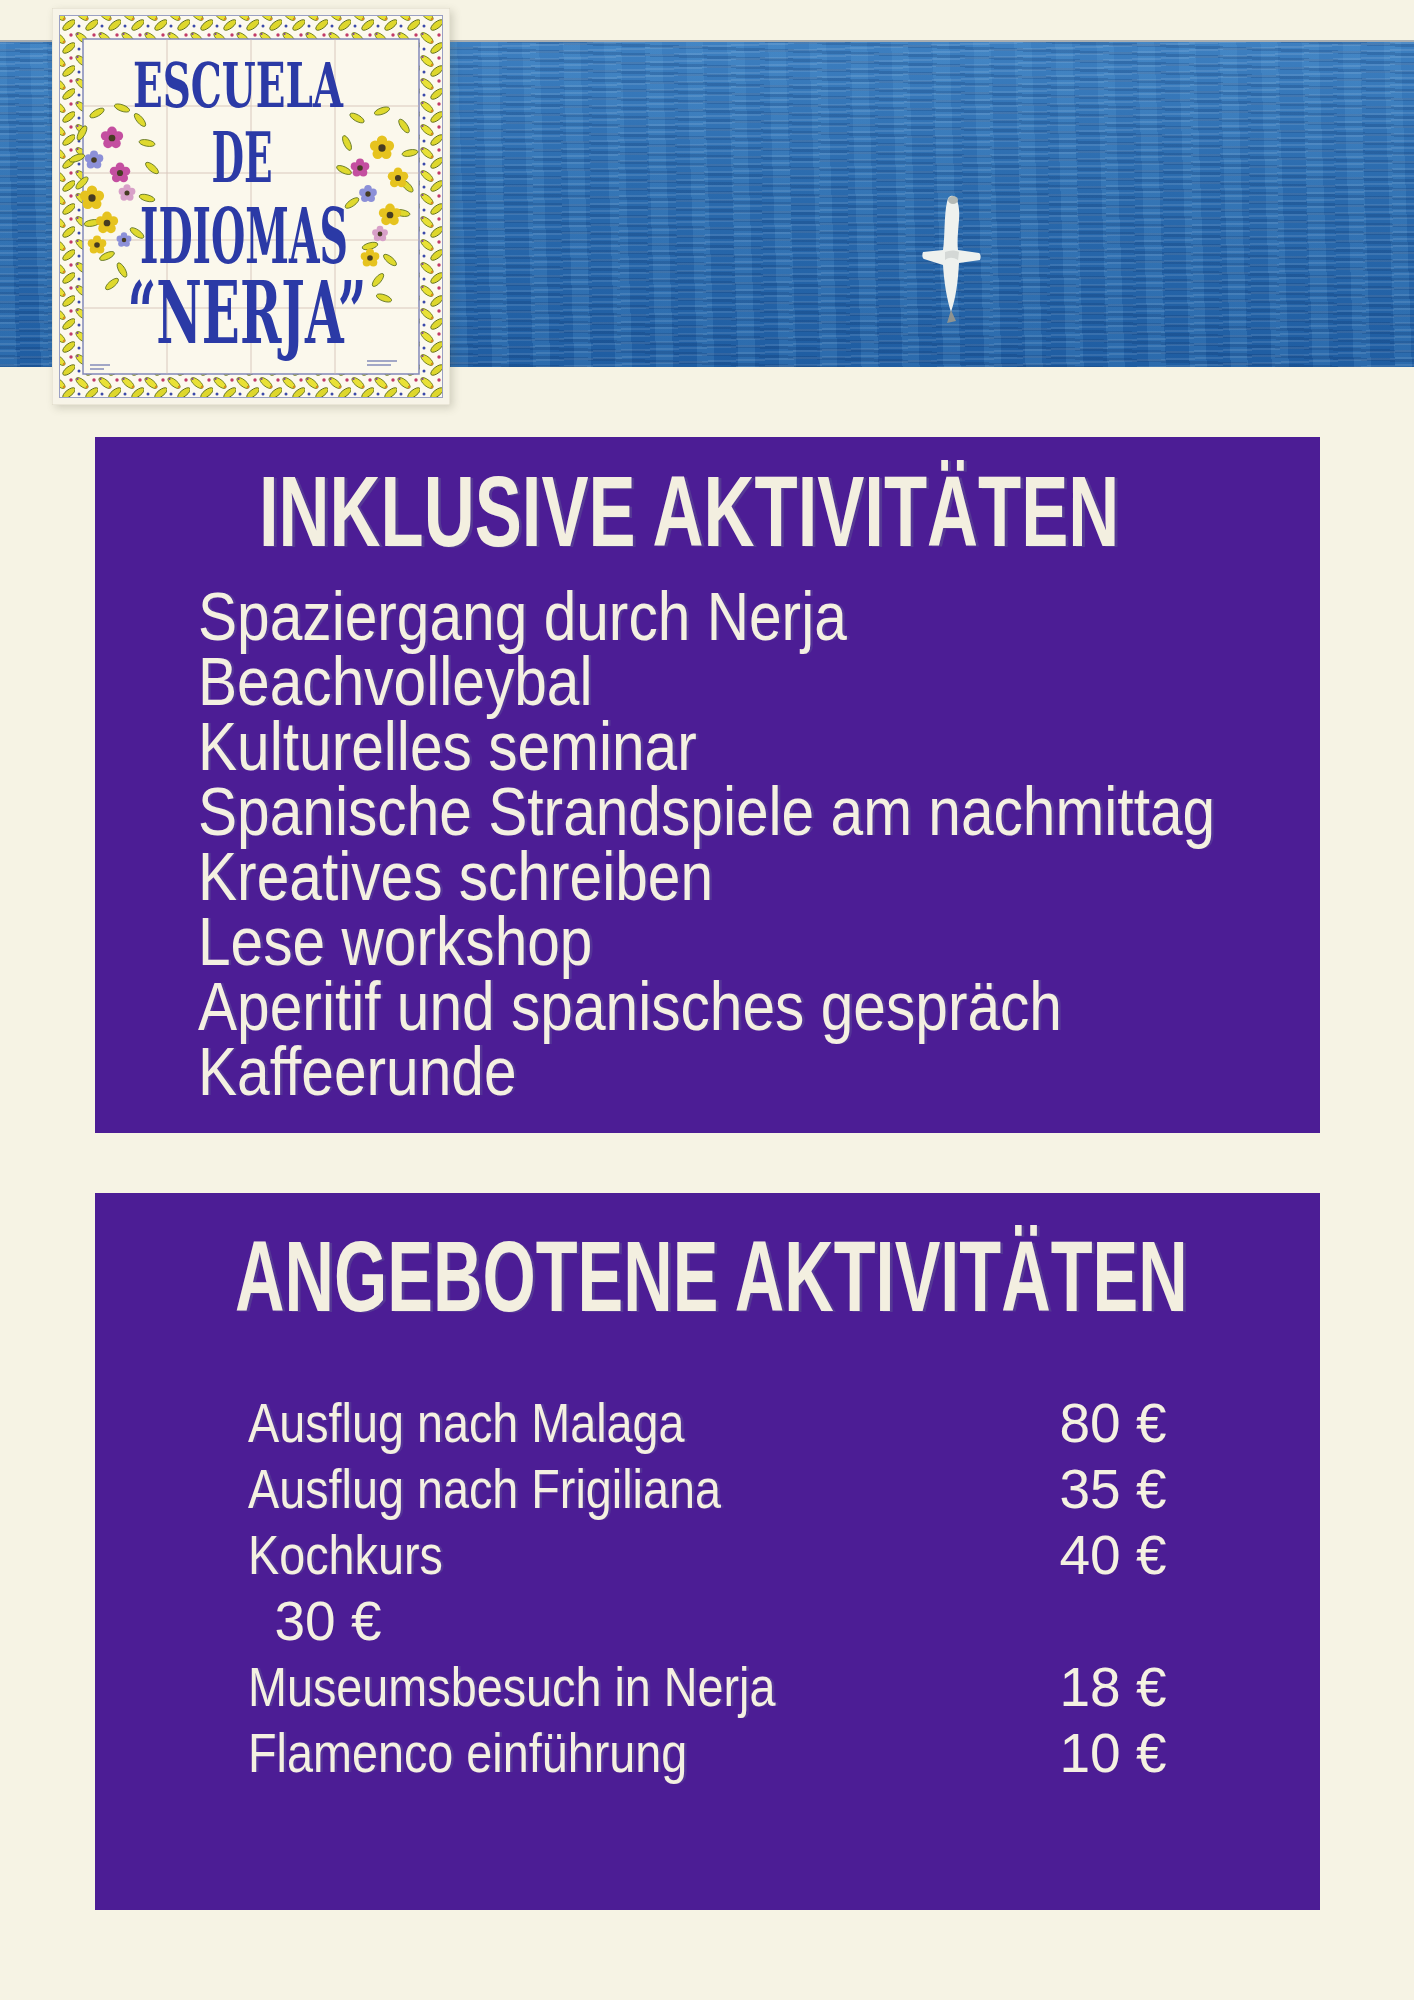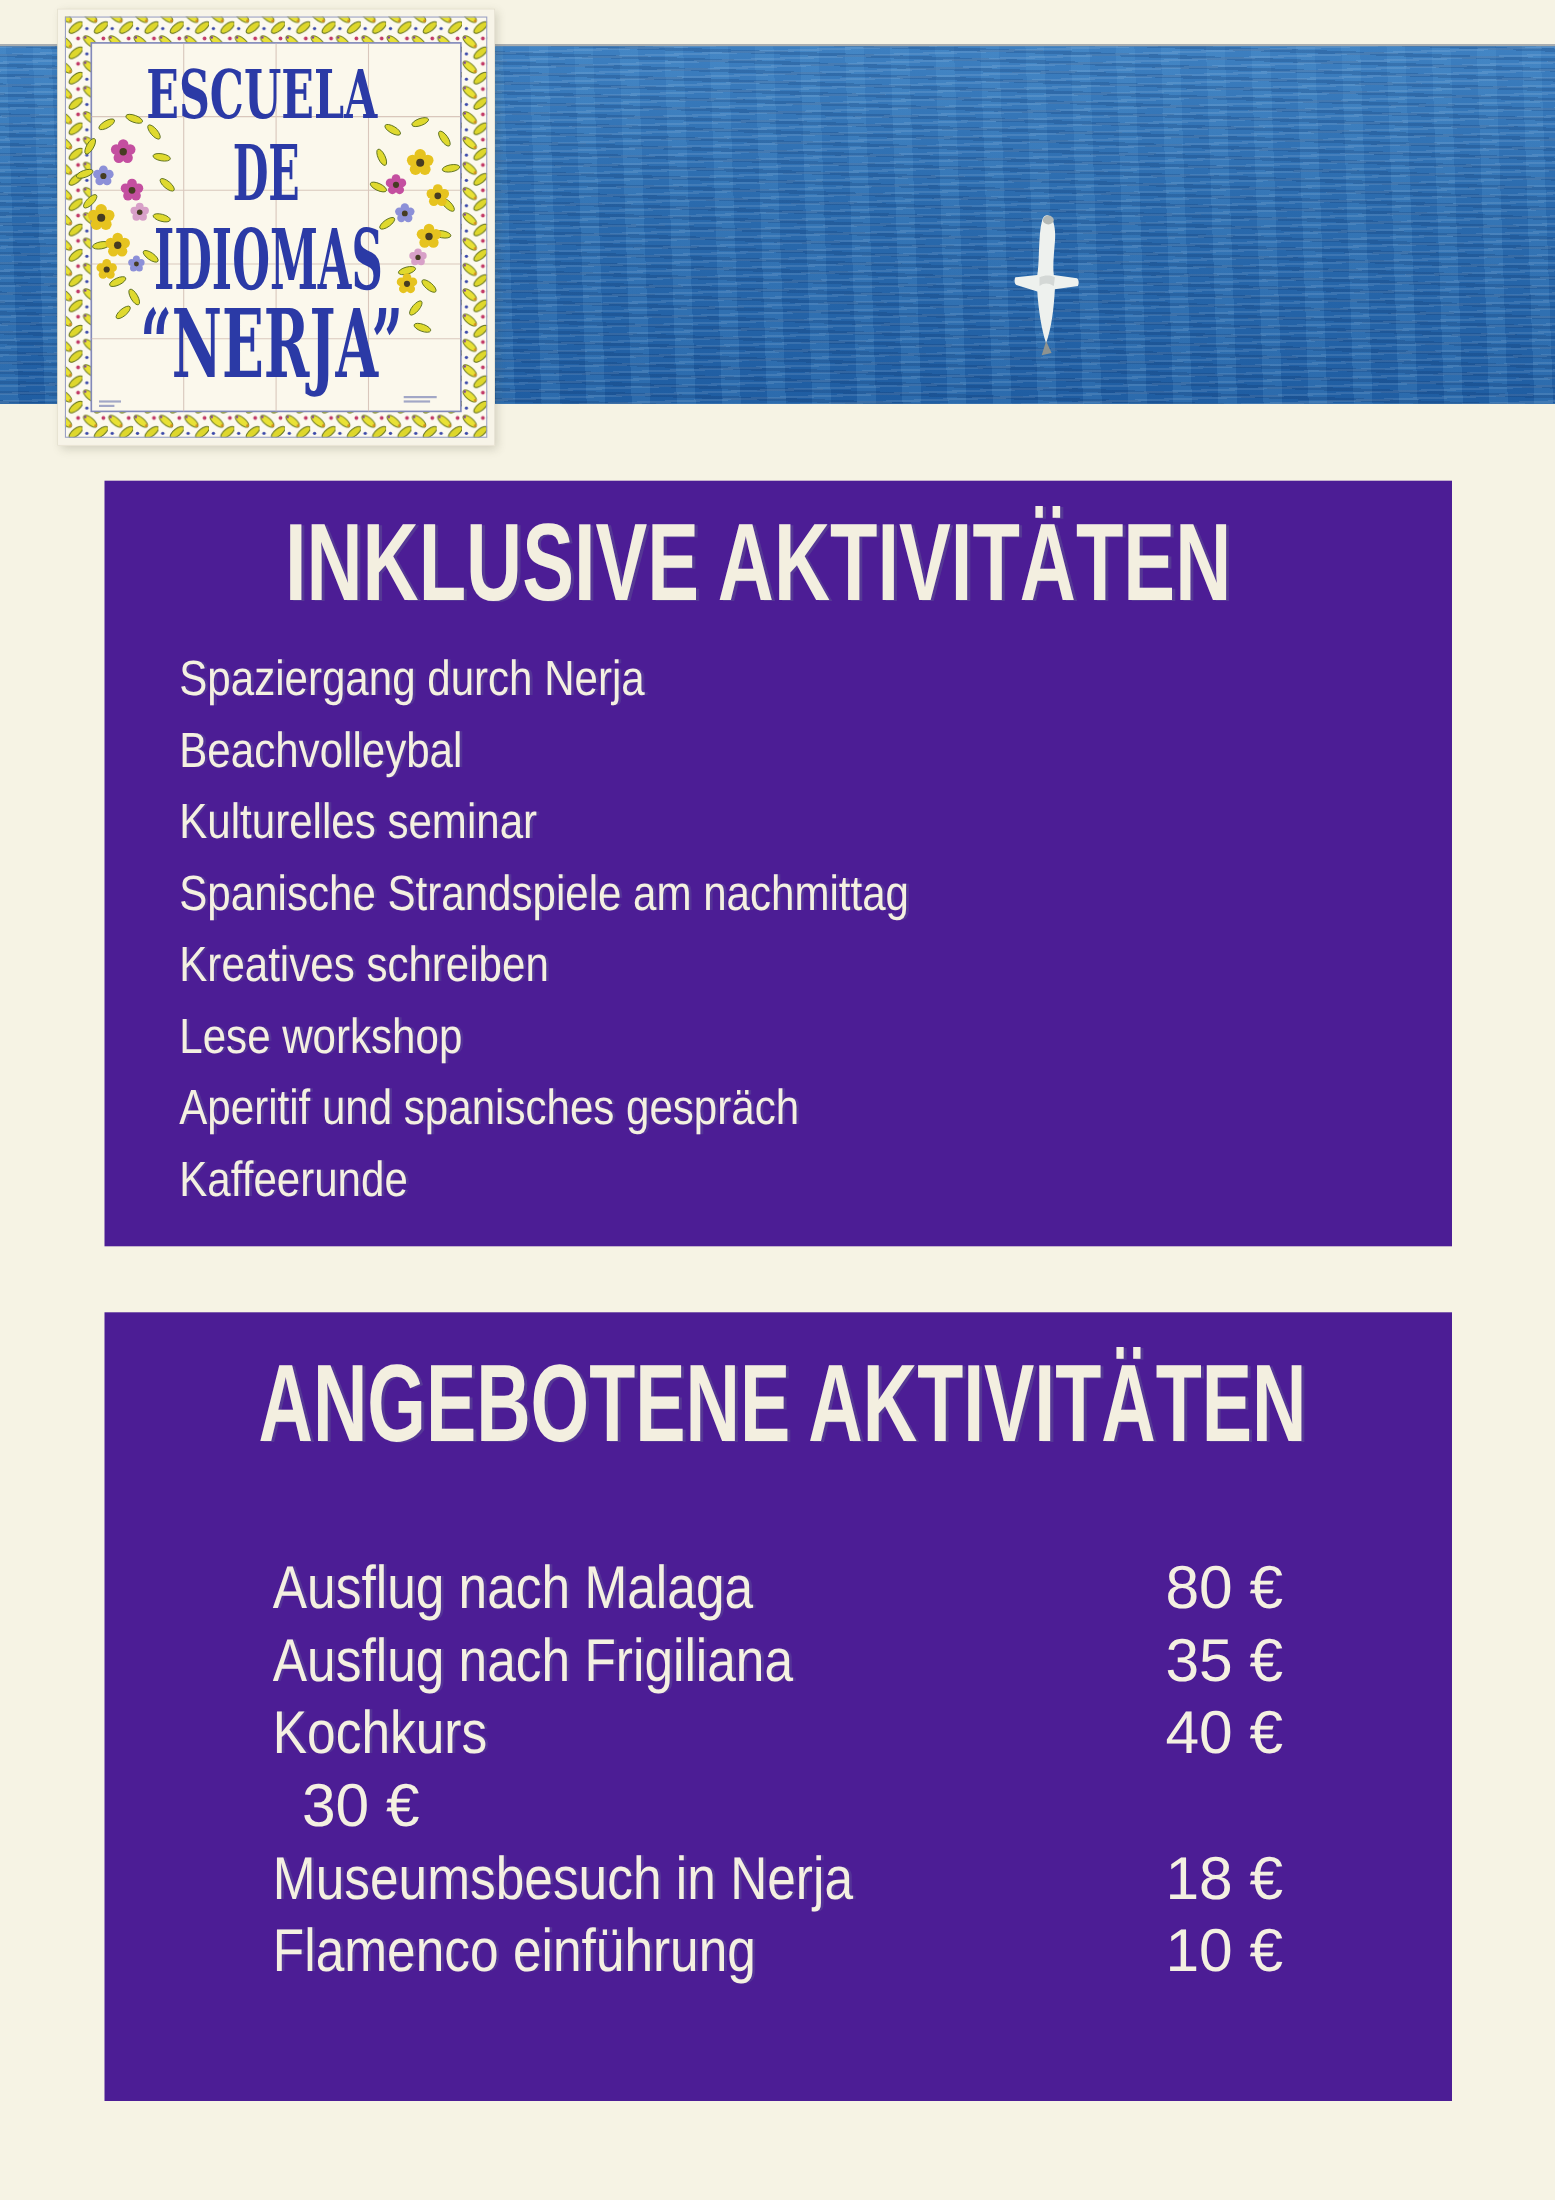--- a/index.html
+++ b/index.html
@@ -32,26 +32,26 @@
   }
   .p1{top:437px;height:696px}
   .p2{top:1193px;height:717px}
   .ptitle{
     font-weight:bold;font-size:100px;line-height:1;white-space:nowrap;
     transform-origin:left top;color:#f3efe0;letter-spacing:0;
     text-shadow:4px 1px 0 rgba(105,120,148,.30);
   }
   .p1 .ptitle{margin:24px 0 0 164px;transform:scaleX(.706)}
   .p2 .ptitle{margin:33px 0 0 140px;transform:scaleX(.685)}
-  ul.acts{list-style:none;margin:23px 0 16px 0;padding:0 0 0 68px;font-size:45px;line-height:65px}
+  ul.acts{list-style:none;margin:23px 0 16px 0;padding:0 0 0 103px;font-size:69px;line-height:65px}
   .scaled{
     display:inline-block;transform:scaleX(.85);transform-origin:left center;
     white-space:nowrap;text-shadow:3px 0 0 rgba(115,130,158,.22);
   }
-  .rows{margin:84px 0 0 0;padding-left:153px;padding-right:127px}
+  .rows{margin:64px 0 0 0;padding-left:153px;padding-right:127px}
   .row{display:flex;font-size:55px;line-height:66px}
   .row .label{flex:1;min-width:0}
   .row .price{width:160px;text-align:center;white-space:nowrap}
 </style>
 </head>
 <body>
 
 <div class="ocean">
   <svg class="gull" viewBox="0 0 62 132" width="62" height="132">
     <path d="M33,2 C38,4 40,14 39,26 C38,38 37,48 38,56 L59,59 C61,60 61,64 60,66 L39,69

